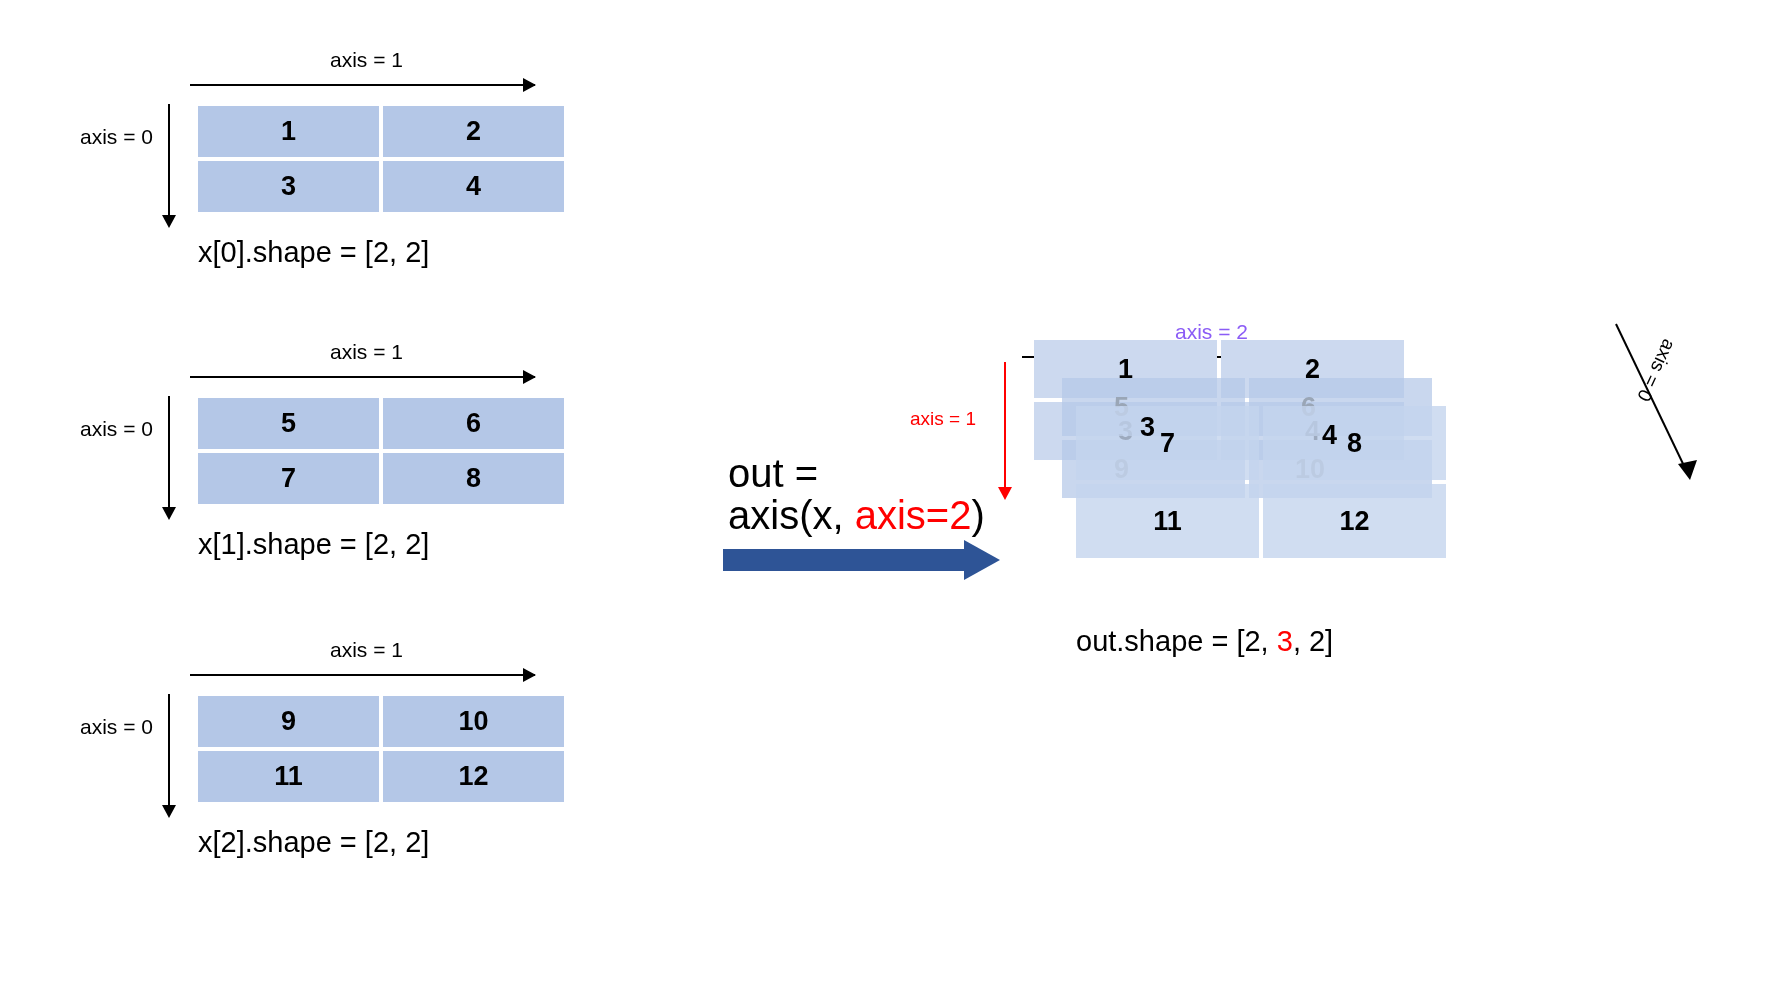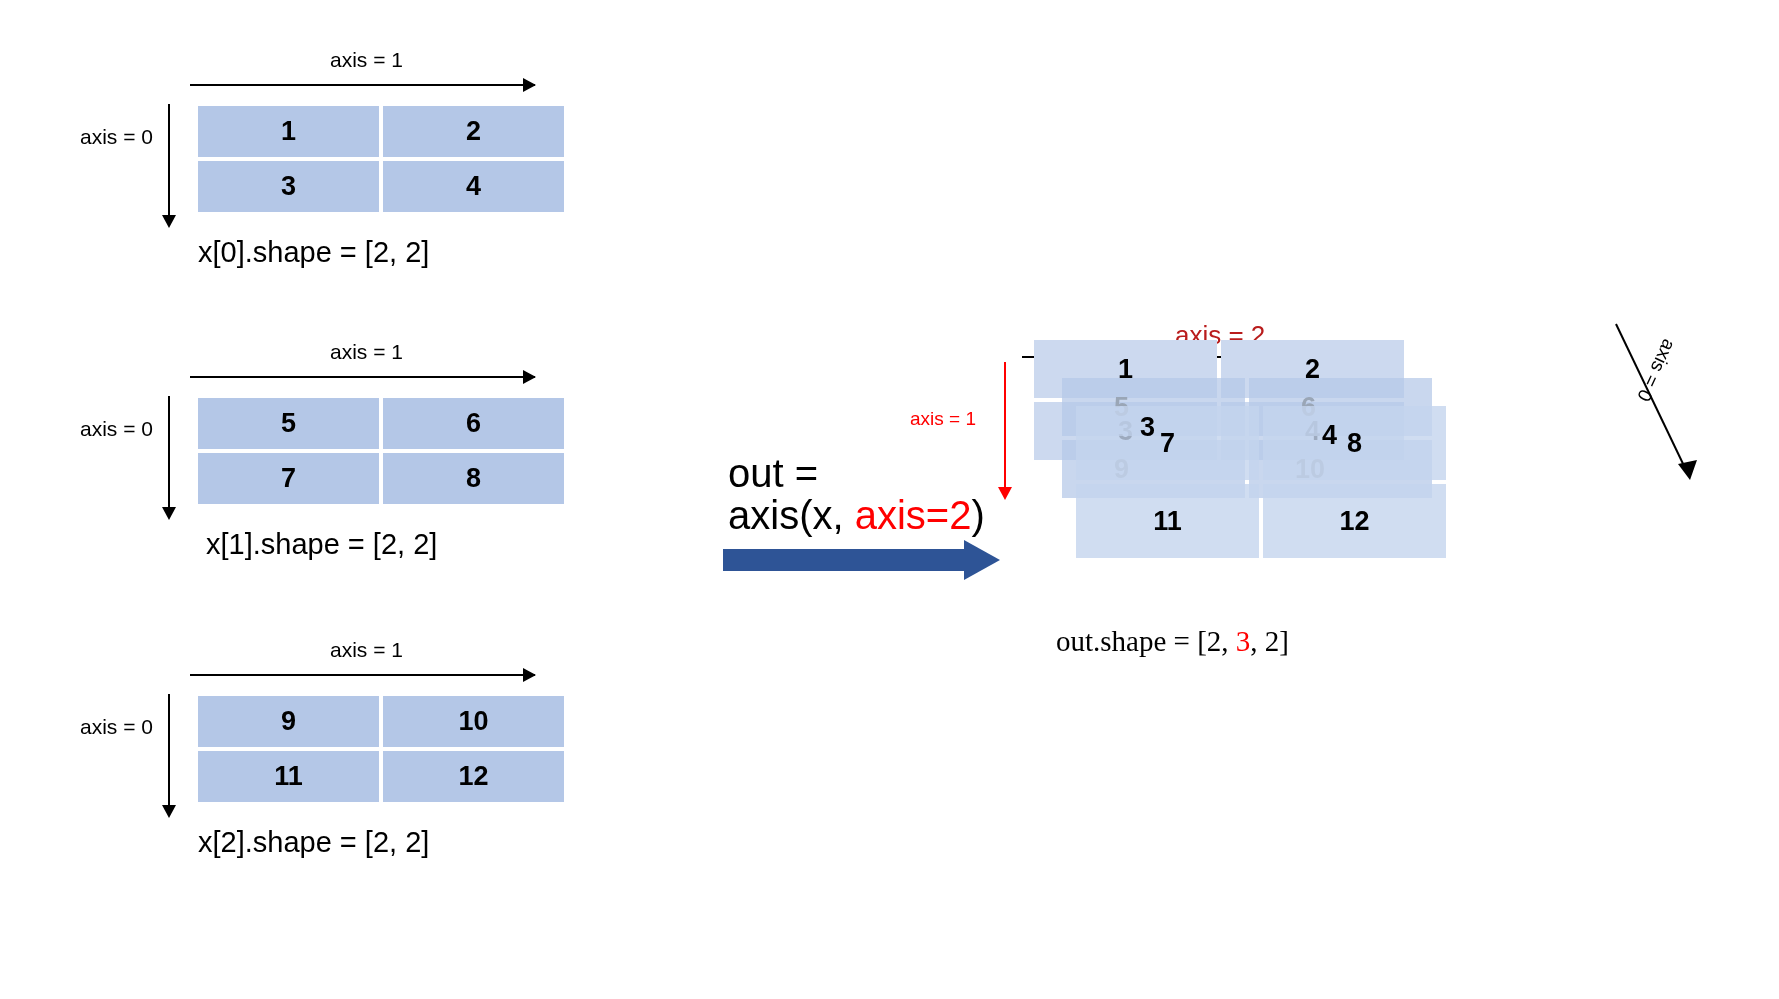--- a/index.html
+++ b/index.html
@@ -78,21 +78,21 @@
     gap:4px;
   }
   .layer .cell{
     display:flex;align-items:center;justify-content:center;
     font-size:27px;font-weight:bold;
   }
   .layer-back .cell{background:#ccd9ef;color:#000000;}
   .layer-mid  .cell{background:rgba(180,199,231,0.72);color:#9aa6b6;}
   .layer-front .cell{background:rgba(196,212,238,0.80);color:#000000;}
 
-  .axis2-label{position:absolute;font-size:26px;color:#b91c1c;white-space:nowrap;}
+  .axis2-label{position:absolute;font-size:21px;color:#8b5cf6;white-space:nowrap;}
   .axisred-label{position:absolute;font-size:19px;color:#ff0000;white-space:nowrap;}
   .axis0-diag-label{
     position:absolute;font-size:19px;color:#000;white-space:nowrap;
     transform:rotate(115deg);transform-origin:left top;
   }
   .diag-arrow{position:absolute;overflow:visible;}
   .out-caption{position:absolute;font-size:29px;color:#000;white-space:nowrap;}
 </style>
 </head>
 <body>
@@ -115,21 +115,21 @@
   <div class="axis1-label" style="left:140px;top:0px;">axis = 1</div>
   <div class="h-arrow" style="left:0px;top:36px;width:345px;"></div>
   <div class="axis0-label" style="left:-110px;top:77px;">axis = 0</div>
   <div class="v-arrow" style="left:-22px;top:56px;height:112px;"></div>
   <div class="grid2" style="left:8px;top:58px;width:366px;height:106px;">
     <div class="cell">5</div>
     <div class="cell">6</div>
     <div class="cell">7</div>
     <div class="cell">8</div>
   </div>
-  <div class="caption" style="left:16px;top:188px;width:366px;">x[1].shape = [2, 2]</div>
+  <div class="caption" style="left:8px;top:188px;width:366px;">x[1].shape = [2, 2]</div>
 </div>
 
 <div class="matrix-block" id="m2" style="left: 190px; top: 638px;">
   <div class="axis1-label" style="left:140px;top:0px;">axis = 1</div>
   <div class="h-arrow" style="left:0px;top:36px;width:345px;"></div>
   <div class="axis0-label" style="left:-110px;top:77px;">axis = 0</div>
   <div class="v-arrow" style="left:-22px;top:56px;height:112px;"></div>
   <div class="grid2" style="left:8px;top:58px;width:366px;height:106px;">
     <div class="cell">9</div>
     <div class="cell">10</div>
@@ -180,14 +180,14 @@
   <div class="layer layer-front" style="left:56px;top:86px;width:370px;height:152px;">
     <div class="cell">7</div>
     <div class="cell">8</div>
     <div class="cell">11</div>
     <div class="cell">12</div>
   </div>
 
   <div class="abs" style="left:120px;top:92px;font-size:27px;font-weight:bold;color:#000;">3</div>
   <div class="abs" style="left:302px;top:100px;font-size:27px;font-weight:bold;color:#000;">4</div>
 
-  <div class="out-caption" style="left:36px;top:305px;font-family:Liberation Serif, serif;"><span>out.shape = [2, </span><span class="red">3</span><span>, 2]</span></div>
+  <div class="out-caption" style="left:56px;top:305px;"><span>out.shape = [2, </span><span class="red">3</span><span>, 2]</span></div>
 </div>
 
 </body></html>

